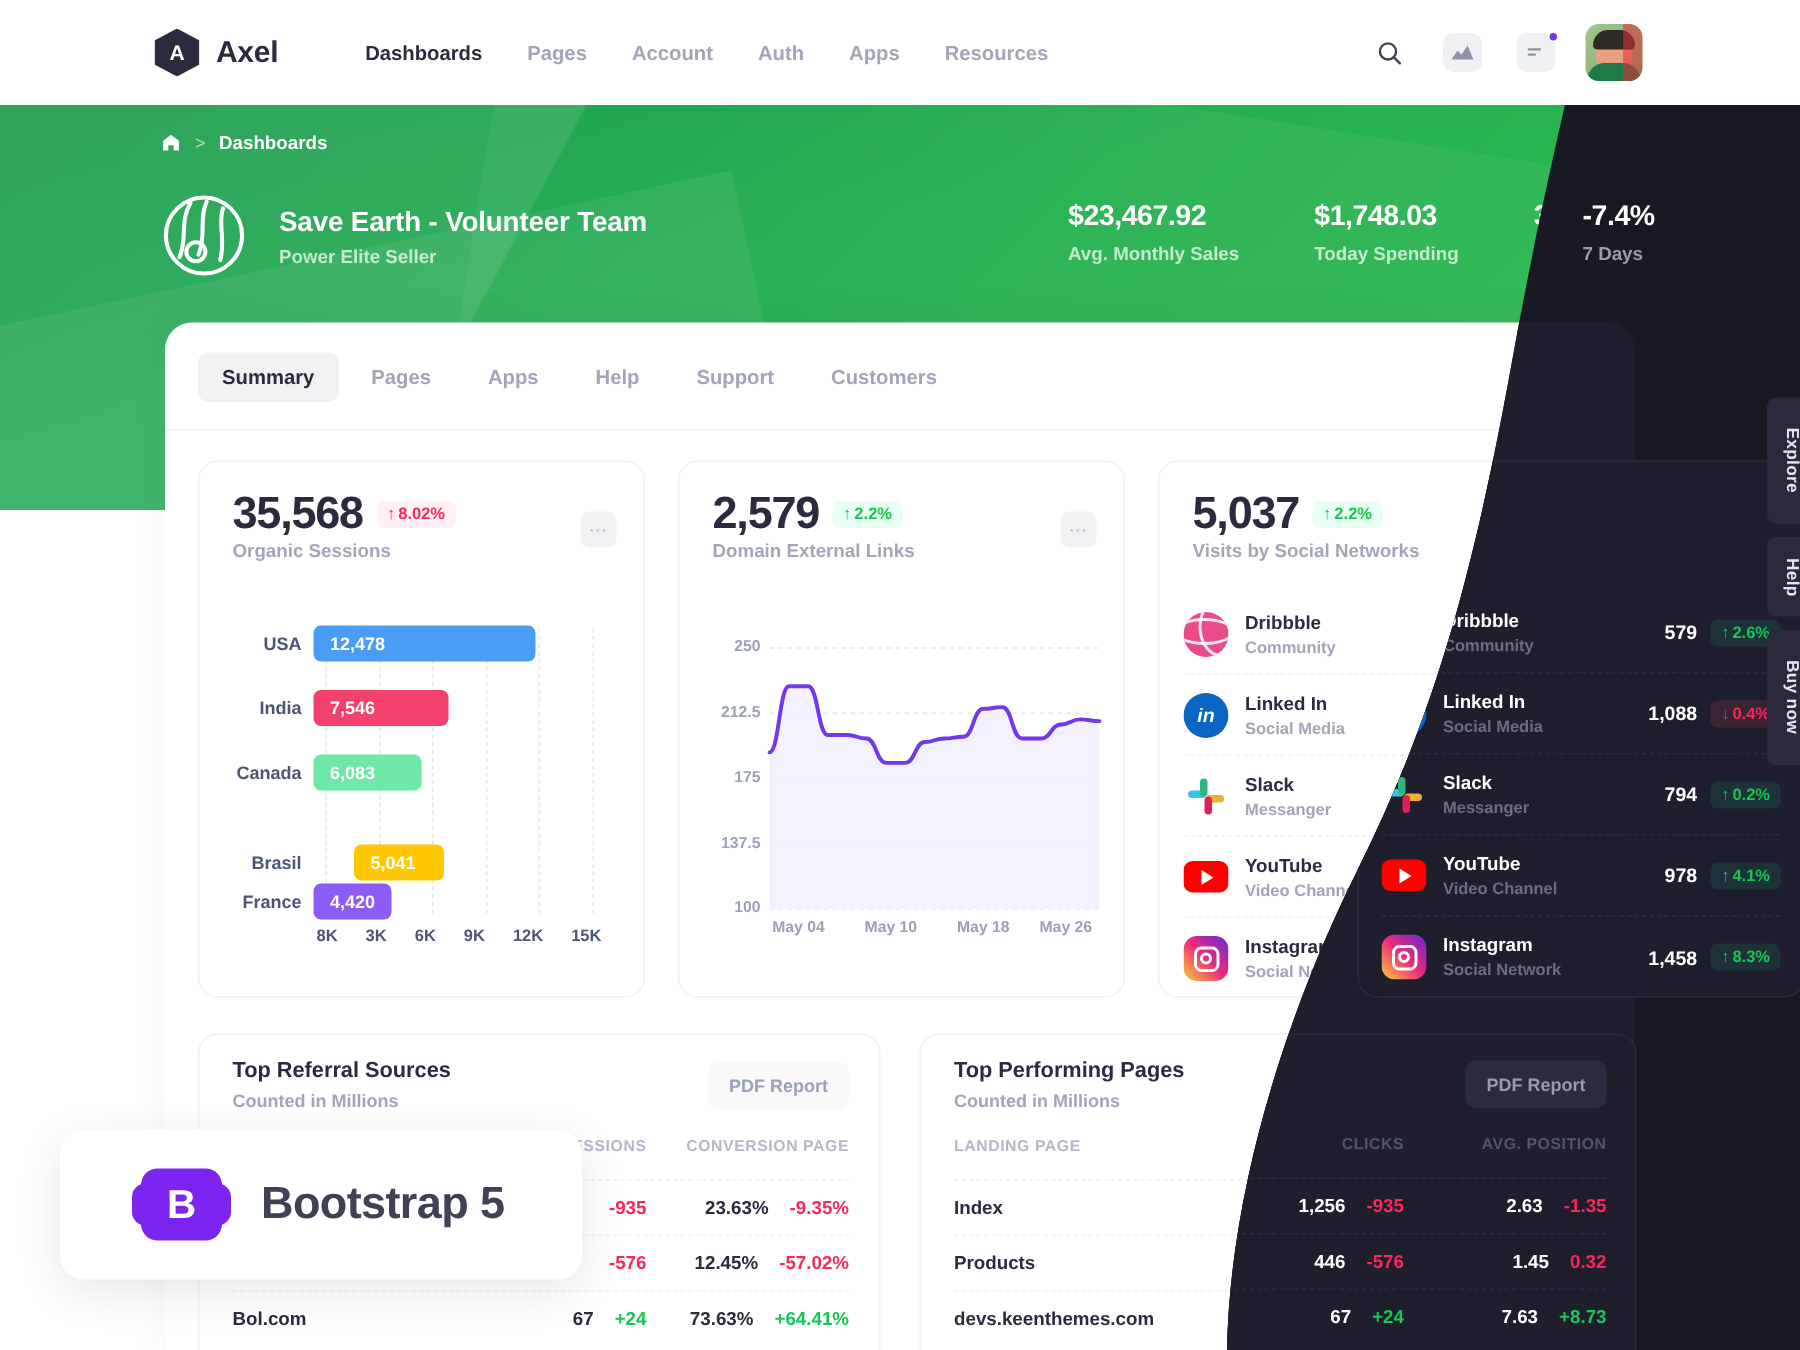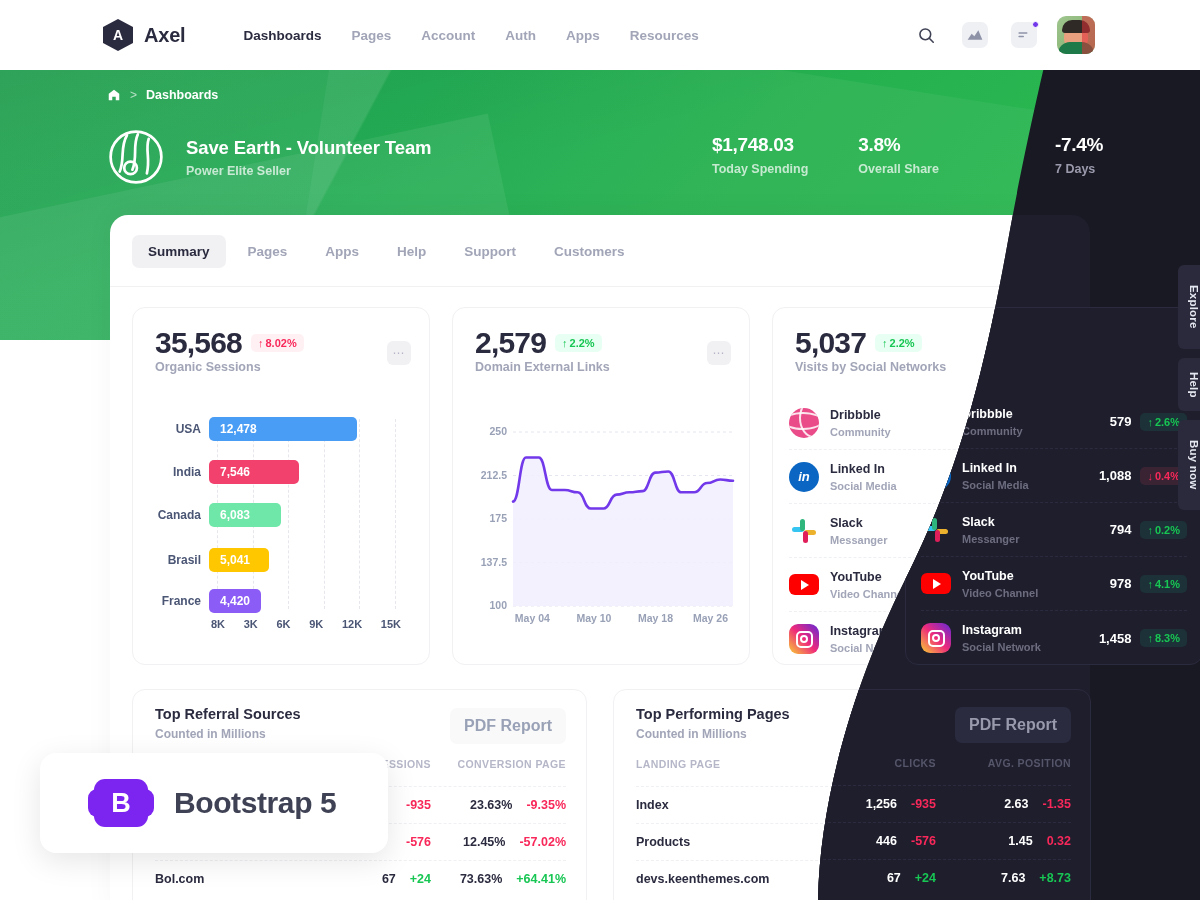--- a/index.html
+++ b/index.html
@@ -137,21 +137,21 @@
   .soc-sub { font-size:11px; font-weight:600; color:#a1a5b7; margin-top:4px; }
   .soc-val { font-size:13px; font-weight:700; color:#2b2b40; margin-right:9px; }
 
   
   .tables { position:absolute; left:22px; top:474px; display:flex; gap:26px; }
   .tbl { width:455px; height:240px; border:1px solid #f1f1f4; border-radius:13px; position:relative; background:#fff; }
   .tbl-title { position:absolute; left:22px; top:16px; font-size:14.5px; font-weight:700; color:#2b2b40; }
   .tbl-sub { position:absolute; left:22px; top:37px; font-size:12px; font-weight:600; color:#a1a5b7; }
   .pdf-btn {
     position:absolute; right:20px; top:18px; padding:9px 14px; border-radius:7px;
-    background:#f9f9f9; color:#99a1b7; font-size:16px; font-weight:600; cursor:pointer;text-align:center;
+    background:#f9f9f9; color:#99a1b7; font-size:12px; font-weight:600; cursor:pointer;text-align:center;
   }
   .tbl-head { position:absolute; left:22px; right:20px; top:68px; display:flex; }
   .tbl-head span { font-size:10.5px; font-weight:600; color:#b5b7c8; letter-spacing:0.4px; }
   .th-1 { flex:1; }
   .th-2 { width:125px; text-align:right; }
   .th-3 { width:135px; text-align:right; }
   .tbl-row { position:absolute; left:22px; right:20px; display:flex; align-items:center; height:37px; border-top:1px dashed #eff0f3; }
   .tr-name { flex:1; font-size:12.5px; font-weight:700; color:#2b2b40; }
   .tr-c2 { width:125px; display:flex; justify-content:flex-end; align-items:baseline; gap:14px; }
   .tr-c3 { width:135px; display:flex; justify-content:flex-end; align-items:baseline; gap:14px; }
@@ -215,20 +215,24 @@
         <circle cx="26" cy="44" r="7" fill="none" stroke="#fff" stroke-width="3"></circle>
       </svg>
       <div class="team-info">
         <div class="team-name">Save Earth - Volunteer Team</div>
         <div class="team-sub">Power Elite Seller</div>
       </div>
     </div>
 
     <div class="hero-stats">
       <div class="stat">
+        <div class="stat-val">$23,467.92</div>
+        <div class="stat-lbl">Avg. Monthly Sales</div>
+      </div>
+      <div class="stat">
         <div class="stat-val">$1,748.03</div>
         <div class="stat-lbl">Today Spending</div>
       </div>
       <div class="stat">
         <div class="stat-val">3.8%</div>
         <div class="stat-lbl">Overall Share</div>
       </div>
     </div>
   </div>
 
@@ -271,21 +275,21 @@
                 <div class="bc-bar" style="width: 148.072px; background: rgb(74, 157, 245);">12,478</div>
               </div>
               <div class="bc-row" style="top: 47px;">
                 <div class="bc-label">India</div>
                 <div class="bc-bar" style="width: 89.5459px; background: rgb(241, 65, 108);">7,546</div>
               </div>
               <div class="bc-row" style="top: 90px;">
                 <div class="bc-label">Canada</div>
                 <div class="bc-bar" style="width: 72.1849px; background: rgb(110, 231, 168);">6,083</div>
               </div>
-              <div class="bc-row" style="top: 135px;">
+              <div class="bc-row" style="top: 150px; gap: 27px;">
                 <div class="bc-label">Brasil</div>
                 <div class="bc-bar" style="width: 59.8199px; background: rgb(255, 199, 0);">5,041</div>
               </div>
               <div class="bc-row" style="top: 176px;">
                 <div class="bc-label">France</div>
                 <div class="bc-bar" style="width: 52.4507px; background: rgb(139, 92, 246);">4,420</div>
               </div>
             </div>
           <div class="bc-axis" id="bcAxis">
               <span>8K</span>

